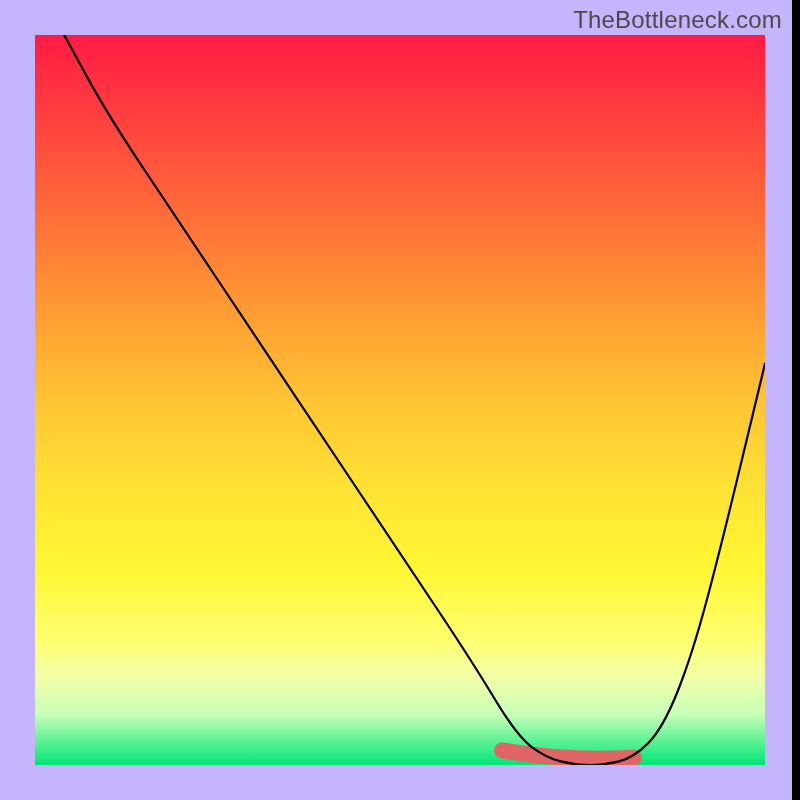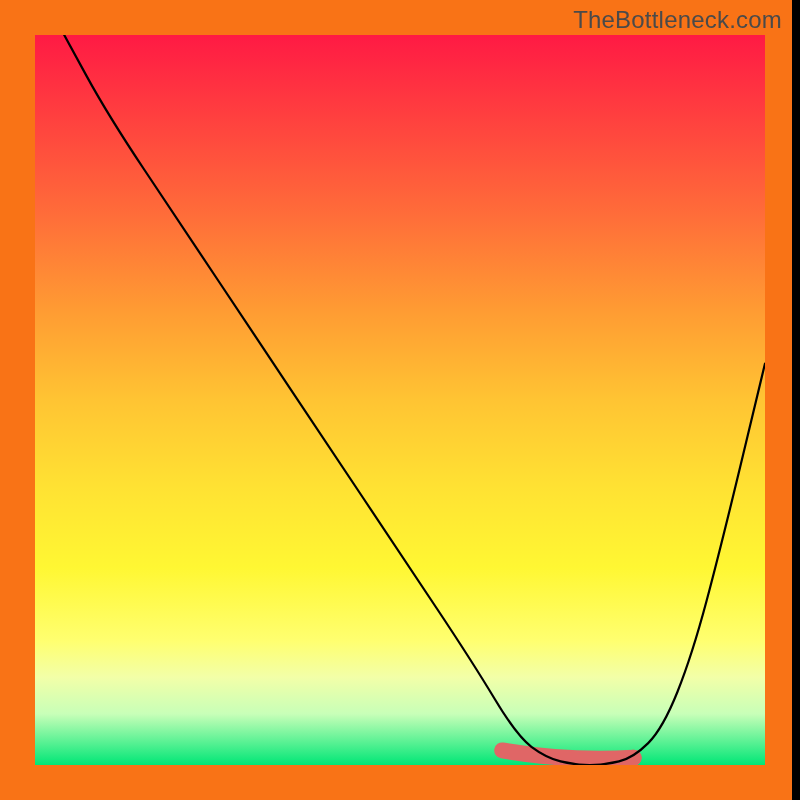--- a/index.html
+++ b/index.html
@@ -7,21 +7,21 @@
     padding: 0;
     width: 800px;
     height: 800px;
     background: #000;
     overflow: hidden;
   }
   .frame {
     position: absolute;
     width: 792px;
     height: 800px;
-    background: #f97316;
+    background: #c4b5fd;
   }
   .plot-area {
     position: absolute;
     left: 35px;
     top: 35px;
     width: 730px;
     height: 730px;
     
   }
   .gradient {

